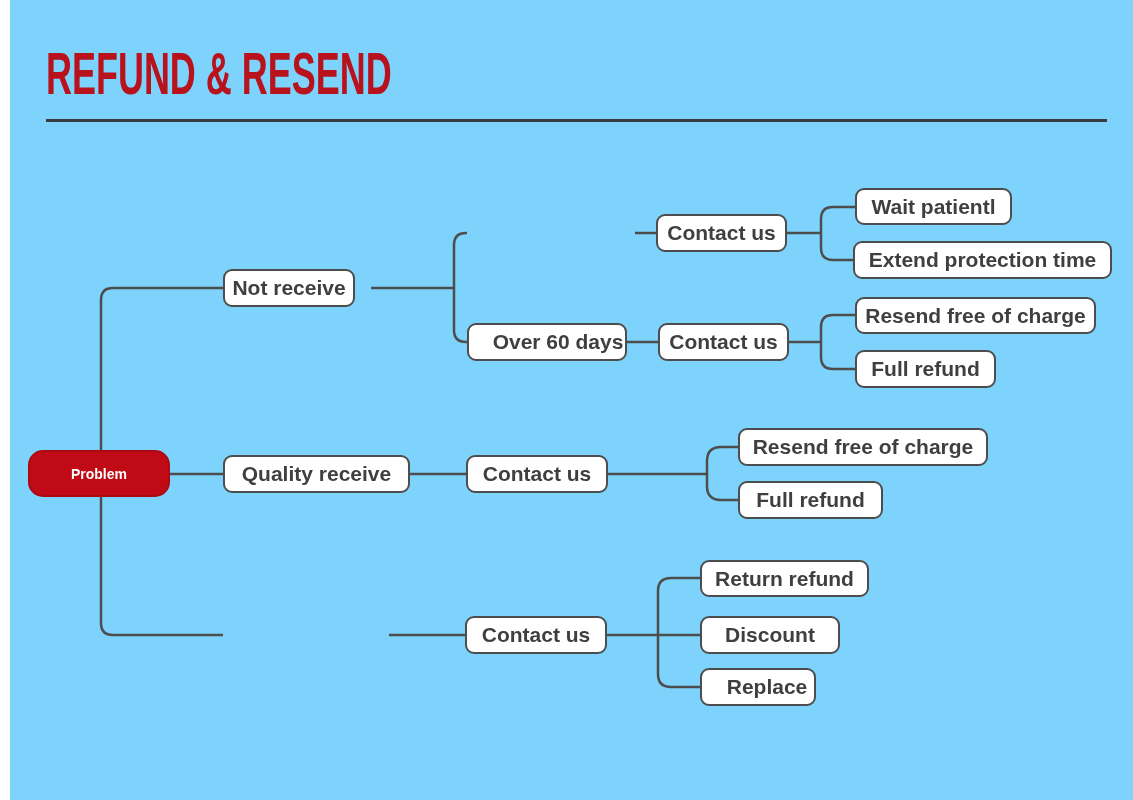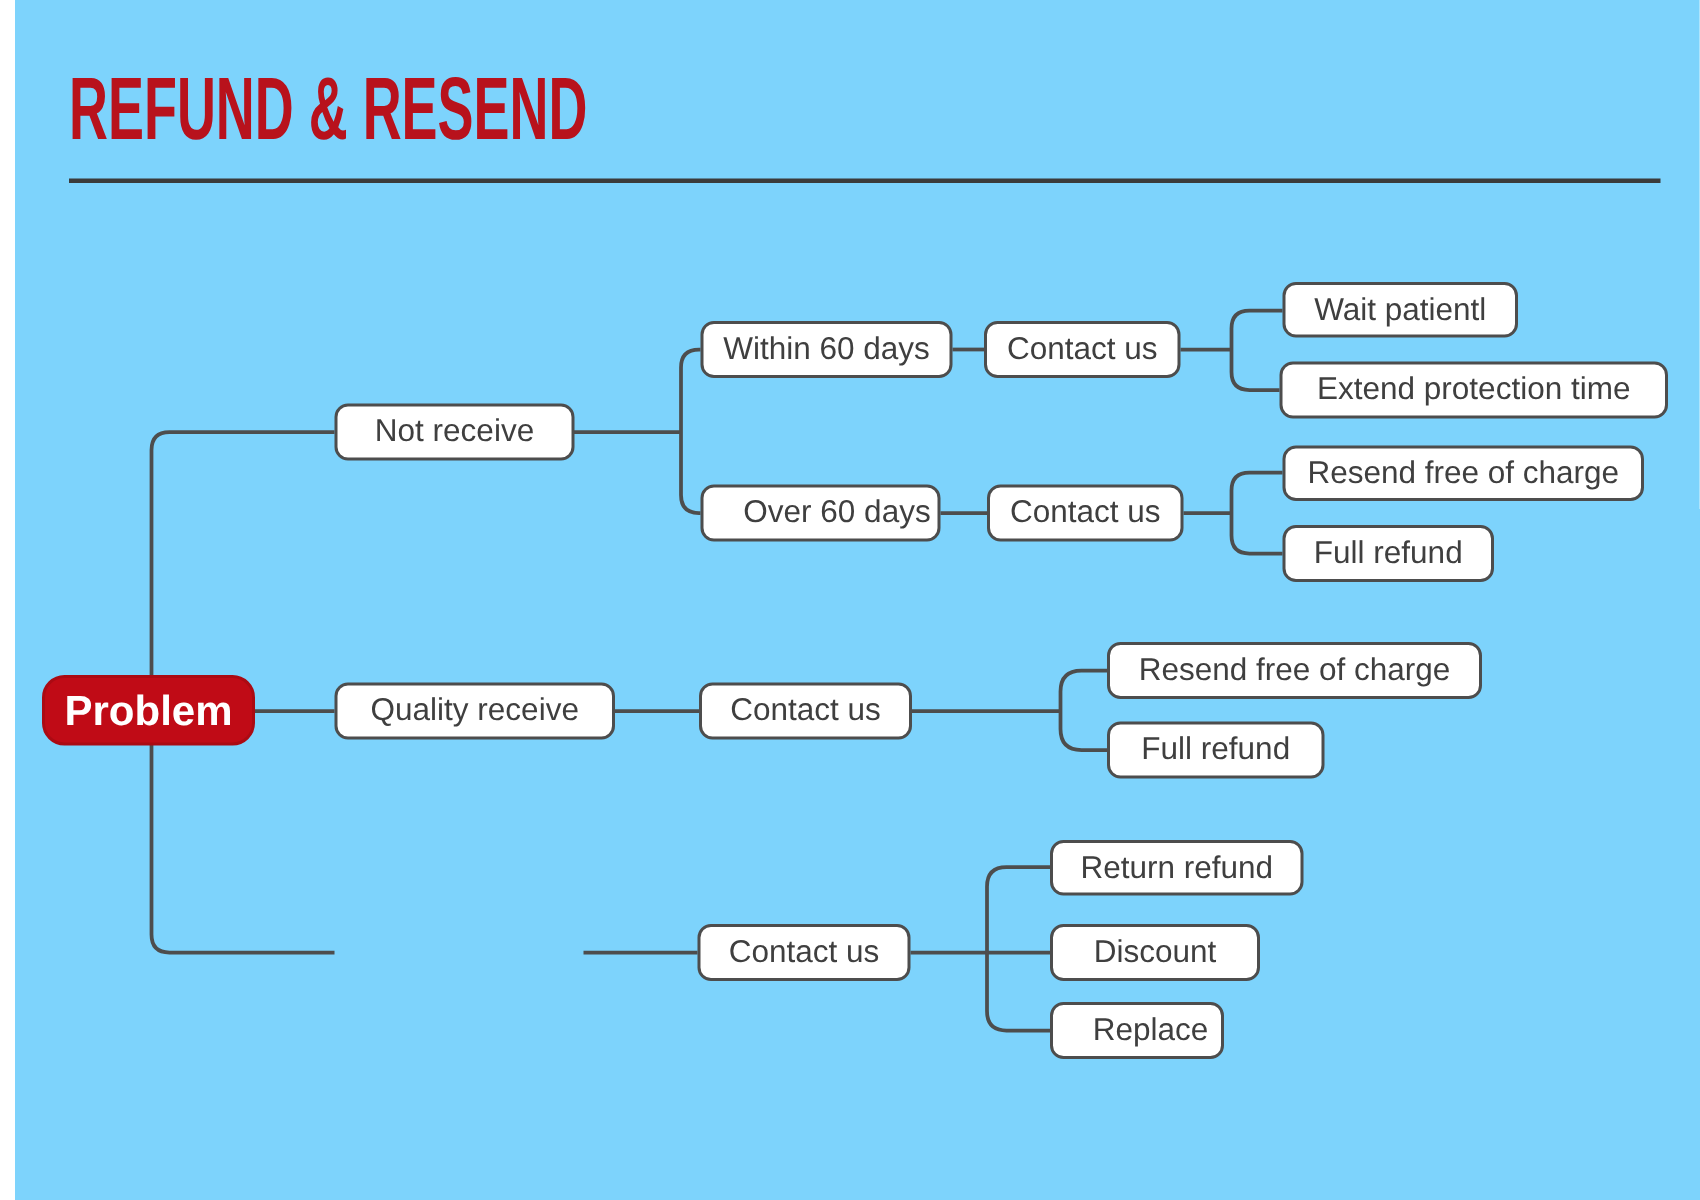--- a/index.html
+++ b/index.html
@@ -38,28 +38,29 @@
   .node{
     position:absolute;
     box-sizing:border-box;
     background:#ffffff;
     border:2.5px solid var(--line_gray,#4d4d4d);
     border-radius:9px;
     display:flex;align-items:center;justify-content:center;
     font-size:21px;color:#3f3f3f;
     white-space:nowrap;
     padding:0 10px;
+    font-weight:bold;
   }
   .node.root{
     background:var(--node_red,#c00b16);
     border:2px solid #ab0a13;
     border-radius:15px;
     color:#ffffff;
     font-weight:bold;
-    font-size:28px;
+    font-size:14px;
   }
 </style>
 </head>
 <body>
 
 <div class="stage">
 
   <h1 class="page-title"><span class="title-text">REFUND &amp; RESEND</span></h1>
   <div class="rule"></div>
 
@@ -90,27 +91,24 @@
     <path d="M 379 635 L 455 635"></path>
 
     <path d="M 597 635 L 690 635"></path>
     <path d="M 690 578 L 661 578 Q 648 578 648 591 L 648 674 Q 648 687 661 687 L 690 687"></path>
   </svg>
 
   <div class="node root" style="left:18px;top:450px;width:142px;height:47px;">
       <span>Problem</span>
     </div>
 
-  <div class="node" style="left:213px;top:269px;width:160px;height:38px;">
+  <div class="node" style="left:213px;top:269px;width:132px;height:38px;">
       <span>Not receive</span>
     </div>
 
-  <div class="node" style="left:457px;top:214px;width:168px;height:38px;">
-      <span>Within 60 days</span>
-    </div>
   <div class="node" style="left:646px;top:214px;width:131px;height:38px;">
       <span>Contact us</span>
     </div>
   <div class="node" style="left:845px;top:188px;width:157px;height:37px;">
       <span>Wait patientl</span>
     </div>
   <div class="node" style="left:843px;top:241px;width:259px;height:38px;">
       <span>Extend protection time</span>
     </div>
 

